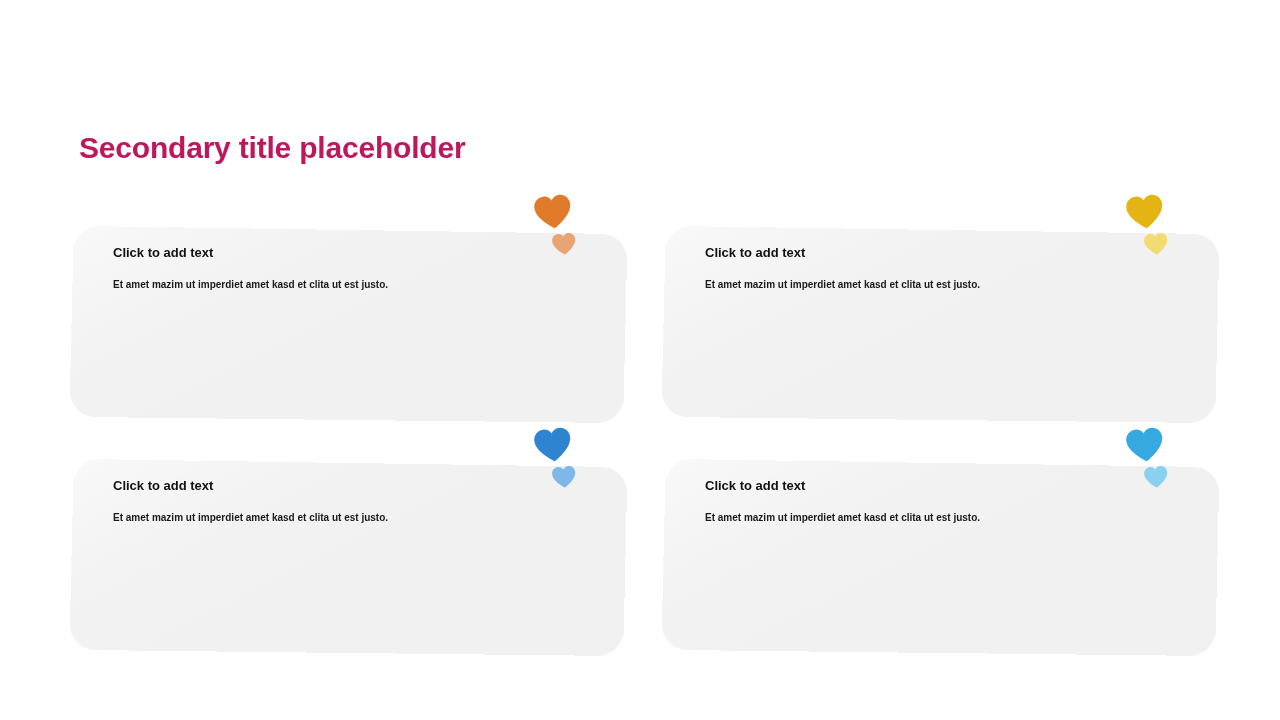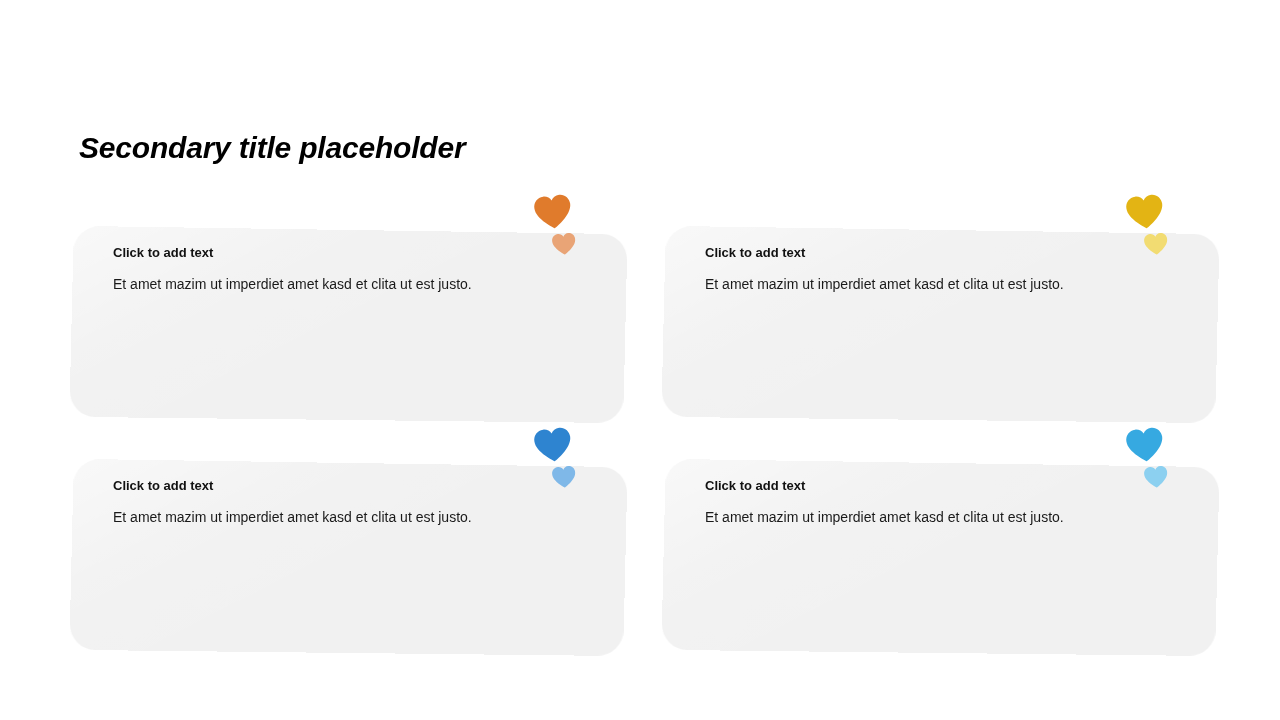--- a/index.html
+++ b/index.html
@@ -76,22 +76,22 @@
   }
   .card-heading {
     font-size: 13px;
     font-weight: bold;
     color: #111111;
     line-height: 22px;
     margin: 0 0 11px 0;
     white-space: nowrap;
   }
   .card-body {
-    font-size: 14px;
-    font-weight: normal;
+    font-size: 10px;
+    font-weight: bold;
     color: #1a1a1a;
     line-height: 19px;
     margin: 0;
     white-space: nowrap;
   }
 
   
   .hearts {
     position: absolute;
     top: 0;
@@ -118,21 +118,21 @@
     height: 22px;
     transform: rotate(-5deg);
   }
   .heart svg { display: block; width: 100%; height: 100%; }
 </style>
 </head>
 <body>
 
 <div id="slide" style="background: rgb(255, 255, 255);">
 
-  <div id="page-title" style="color: #000000; font-style: italic;">Secondary title placeholder</div>
+  <div id="page-title" style="color: #be185d;">Secondary title placeholder</div>
 
   <div class="card-group col-left row-top">
     <div class="card-shape" style="background: rgb(241, 241, 241);"></div>
     <div class="card-text">
       <p class="card-heading" style="color: rgb(17, 17, 17);">Click to add text</p>
       <p class="card-body" style="color: rgb(26, 26, 26);">Et amet mazim ut imperdiet amet kasd et clita ut est justo.</p>
     </div>
     <div class="hearts">
       <span class="heart big">
         <svg viewBox="0 0 32 29" xmlns="http://www.w3.org/2000/svg" aria-hidden="true">

